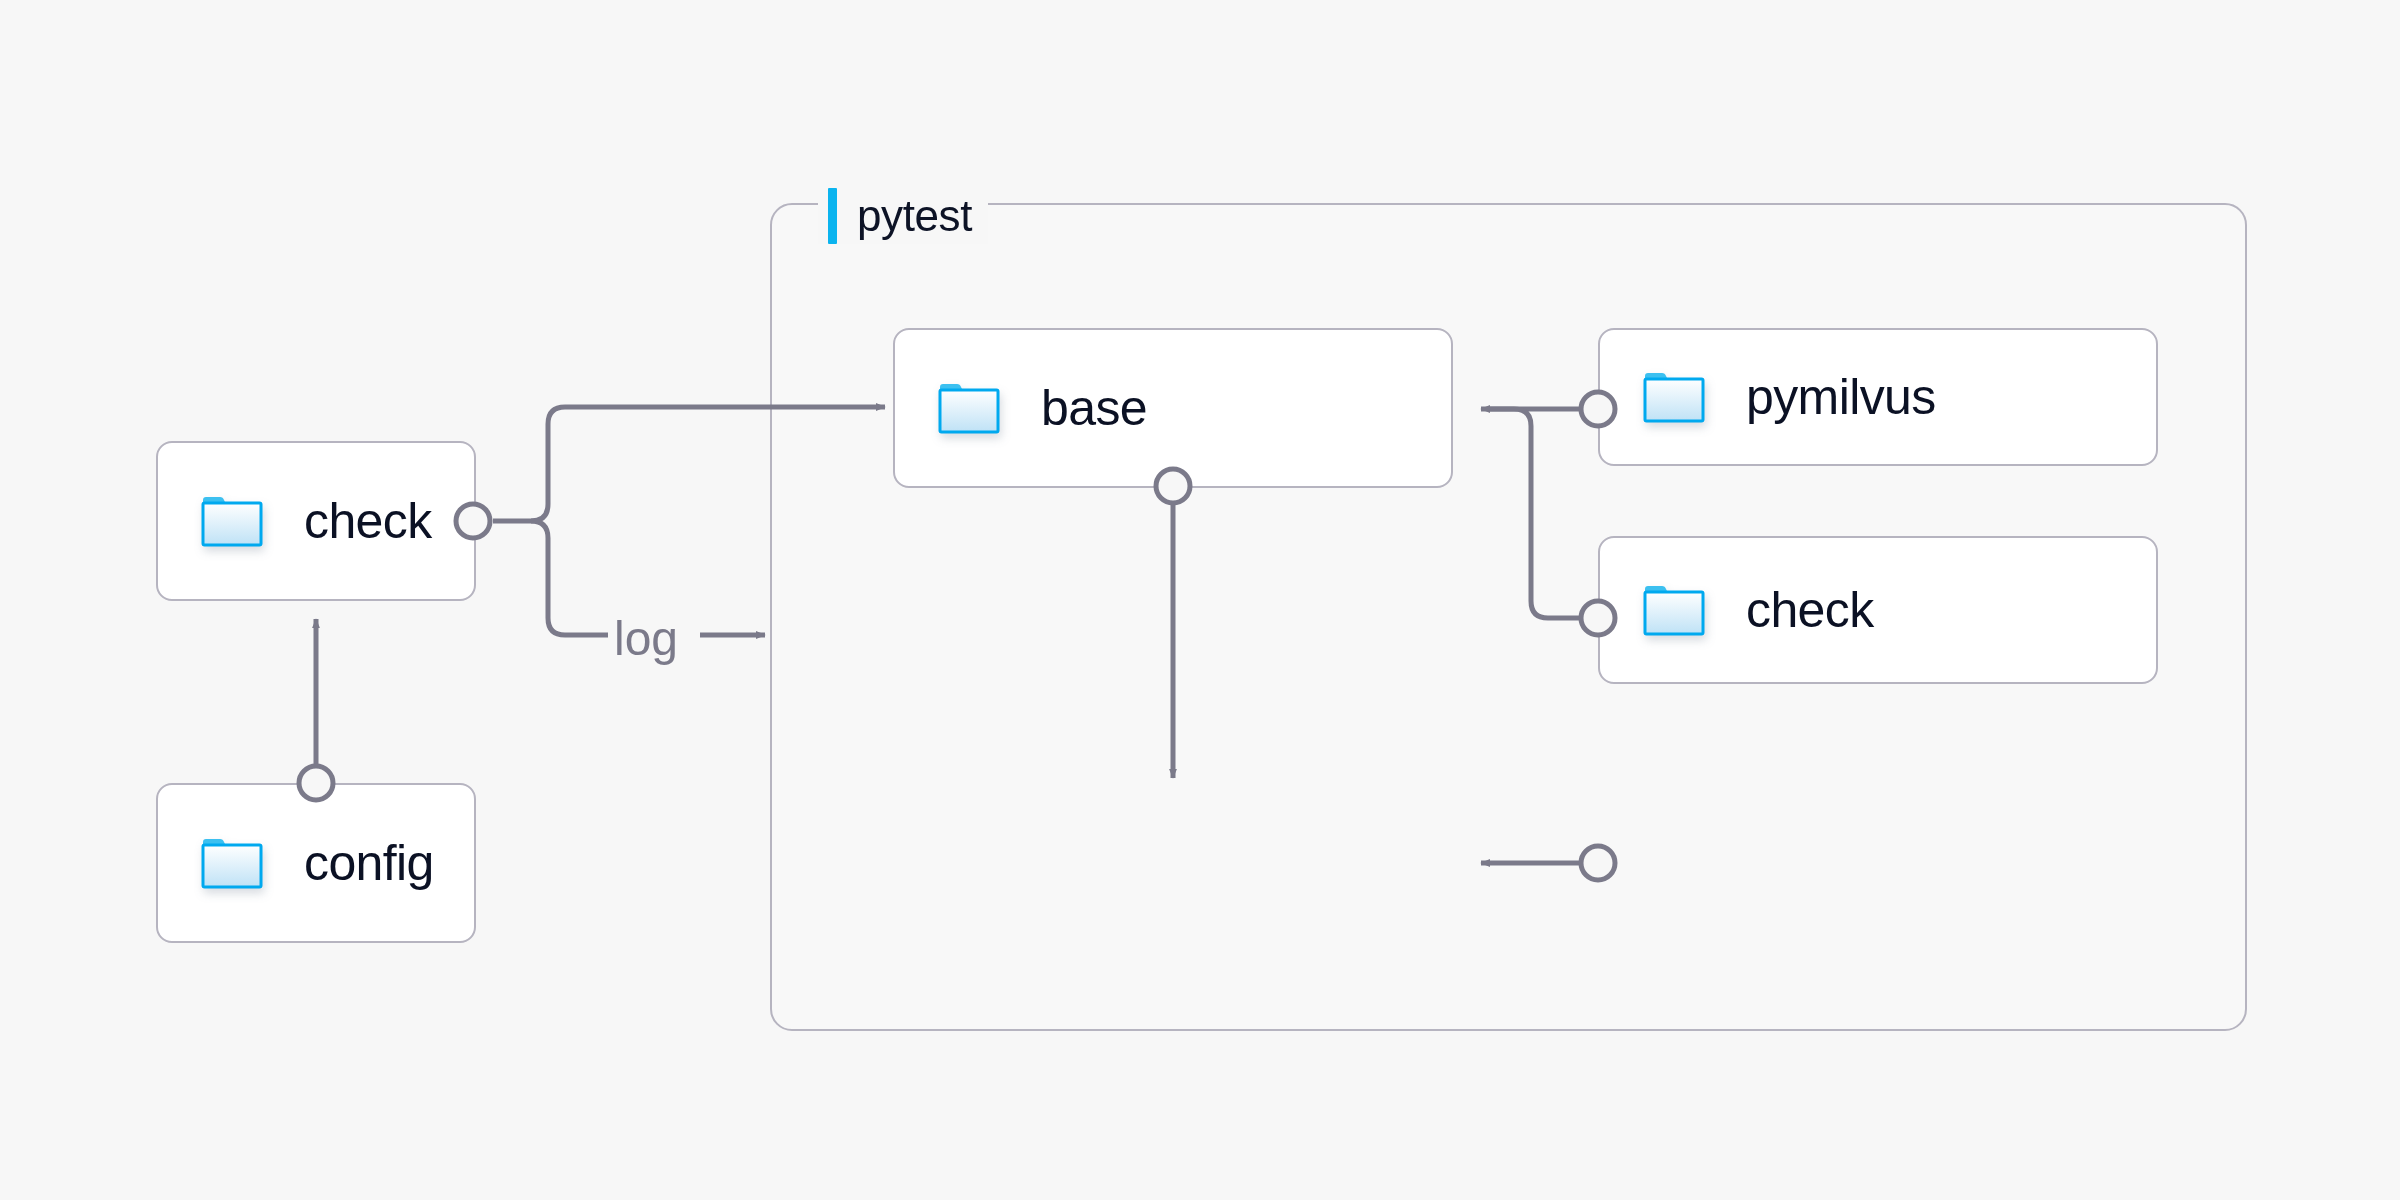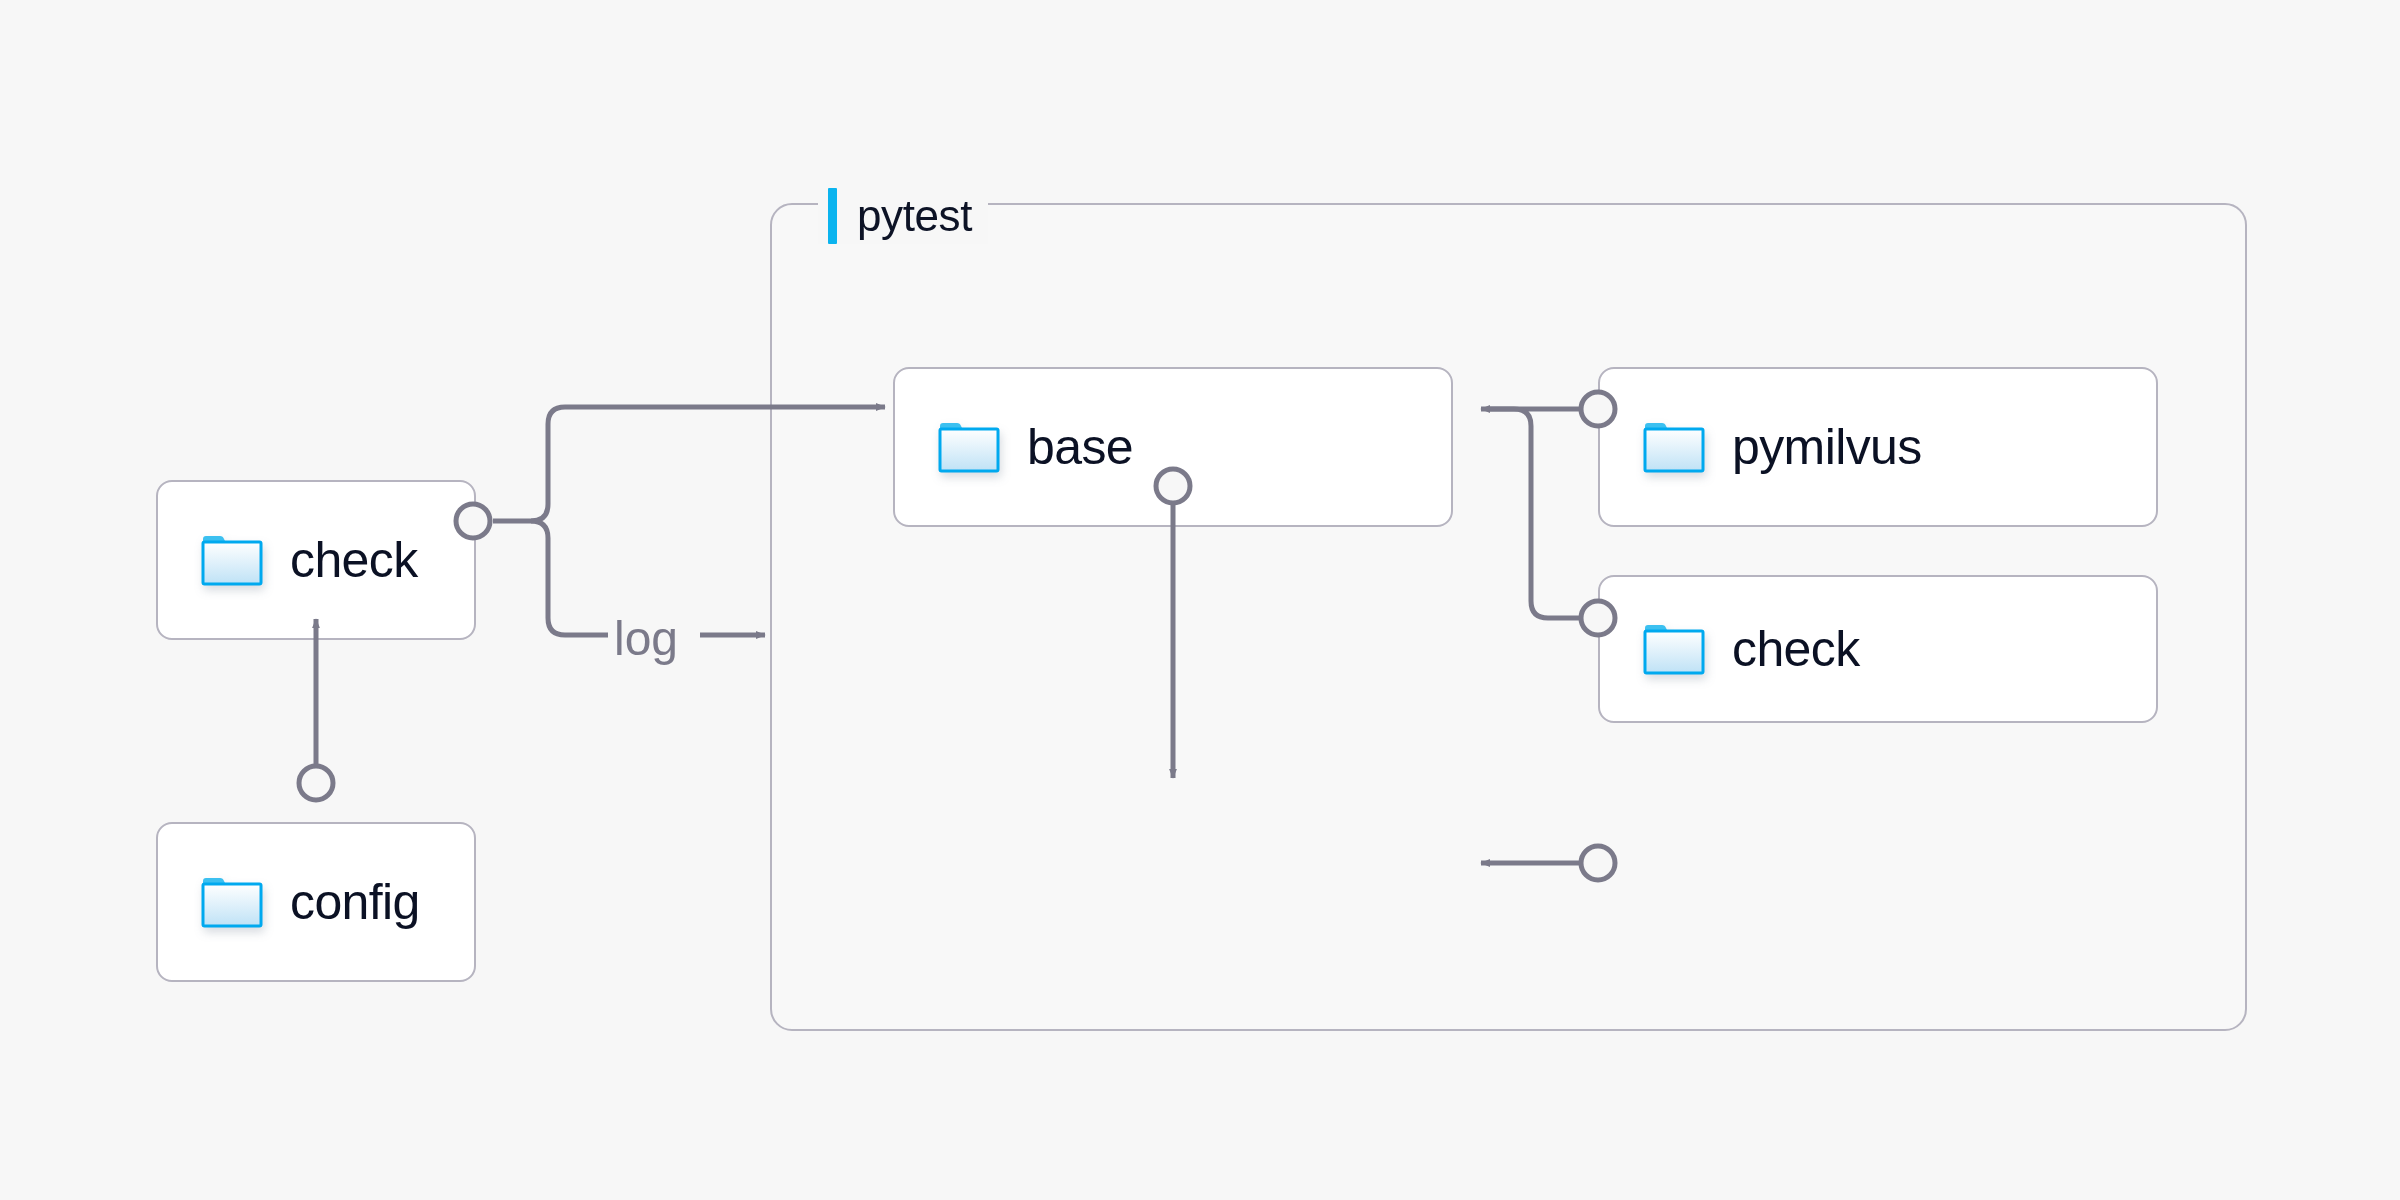--- a/index.html
+++ b/index.html
@@ -64,24 +64,23 @@
 
   
   .node {
     position: absolute;
     box-sizing: border-box;
     background: #ffffff;
     border: 2px solid #b6b4c0;
     border-radius: 16px;
     display: flex;
     align-items: center;
-    gap: 26px;
+    gap: 40px;
     padding-left: 42px;
     z-index: 2;
-    margin-top: 39px;
   }
   .node .label {
     font-size: 50px;
     line-height: 1;
     color: #0b1124;
     letter-spacing: -0.6px;
     white-space: nowrap;
   }
 
   
@@ -184,21 +183,21 @@
     <span class="folder">
       <svg viewBox="0 0 64 54" xmlns="http://www.w3.org/2000/svg">
         <path d="M3,10 L3,6 Q3,3 6,3 L20,3 Q23,3 24,6 L26,10 Z" fill="#3cc0f0"></path>
         <rect x="3" y="9" width="58" height="42" rx="1.5" fill="url(#fg1)" stroke="#00a9ef" stroke-width="3"></rect>
       </svg>
     </span>
     <span class="label">base</span>
   </div>
 
 
-  <div class="node" style="left:1598px; top:328px; width:560px; height:160px;">
+  <div class="node" style="left:1598px; top:328px; width:560px; height:138px;">
     <span class="folder">
       <svg viewBox="0 0 64 54" xmlns="http://www.w3.org/2000/svg">
         <path d="M3,10 L3,6 Q3,3 6,3 L20,3 Q23,3 24,6 L26,10 Z" fill="#3cc0f0"></path>
         <rect x="3" y="9" width="58" height="42" rx="1.5" fill="url(#fg1)" stroke="#00a9ef" stroke-width="3"></rect>
       </svg>
     </span>
     <span class="label">pymilvus</span>
   </div>
 
   <div class="node" style="left:1598px; top:536px; width:560px; height:148px;">

